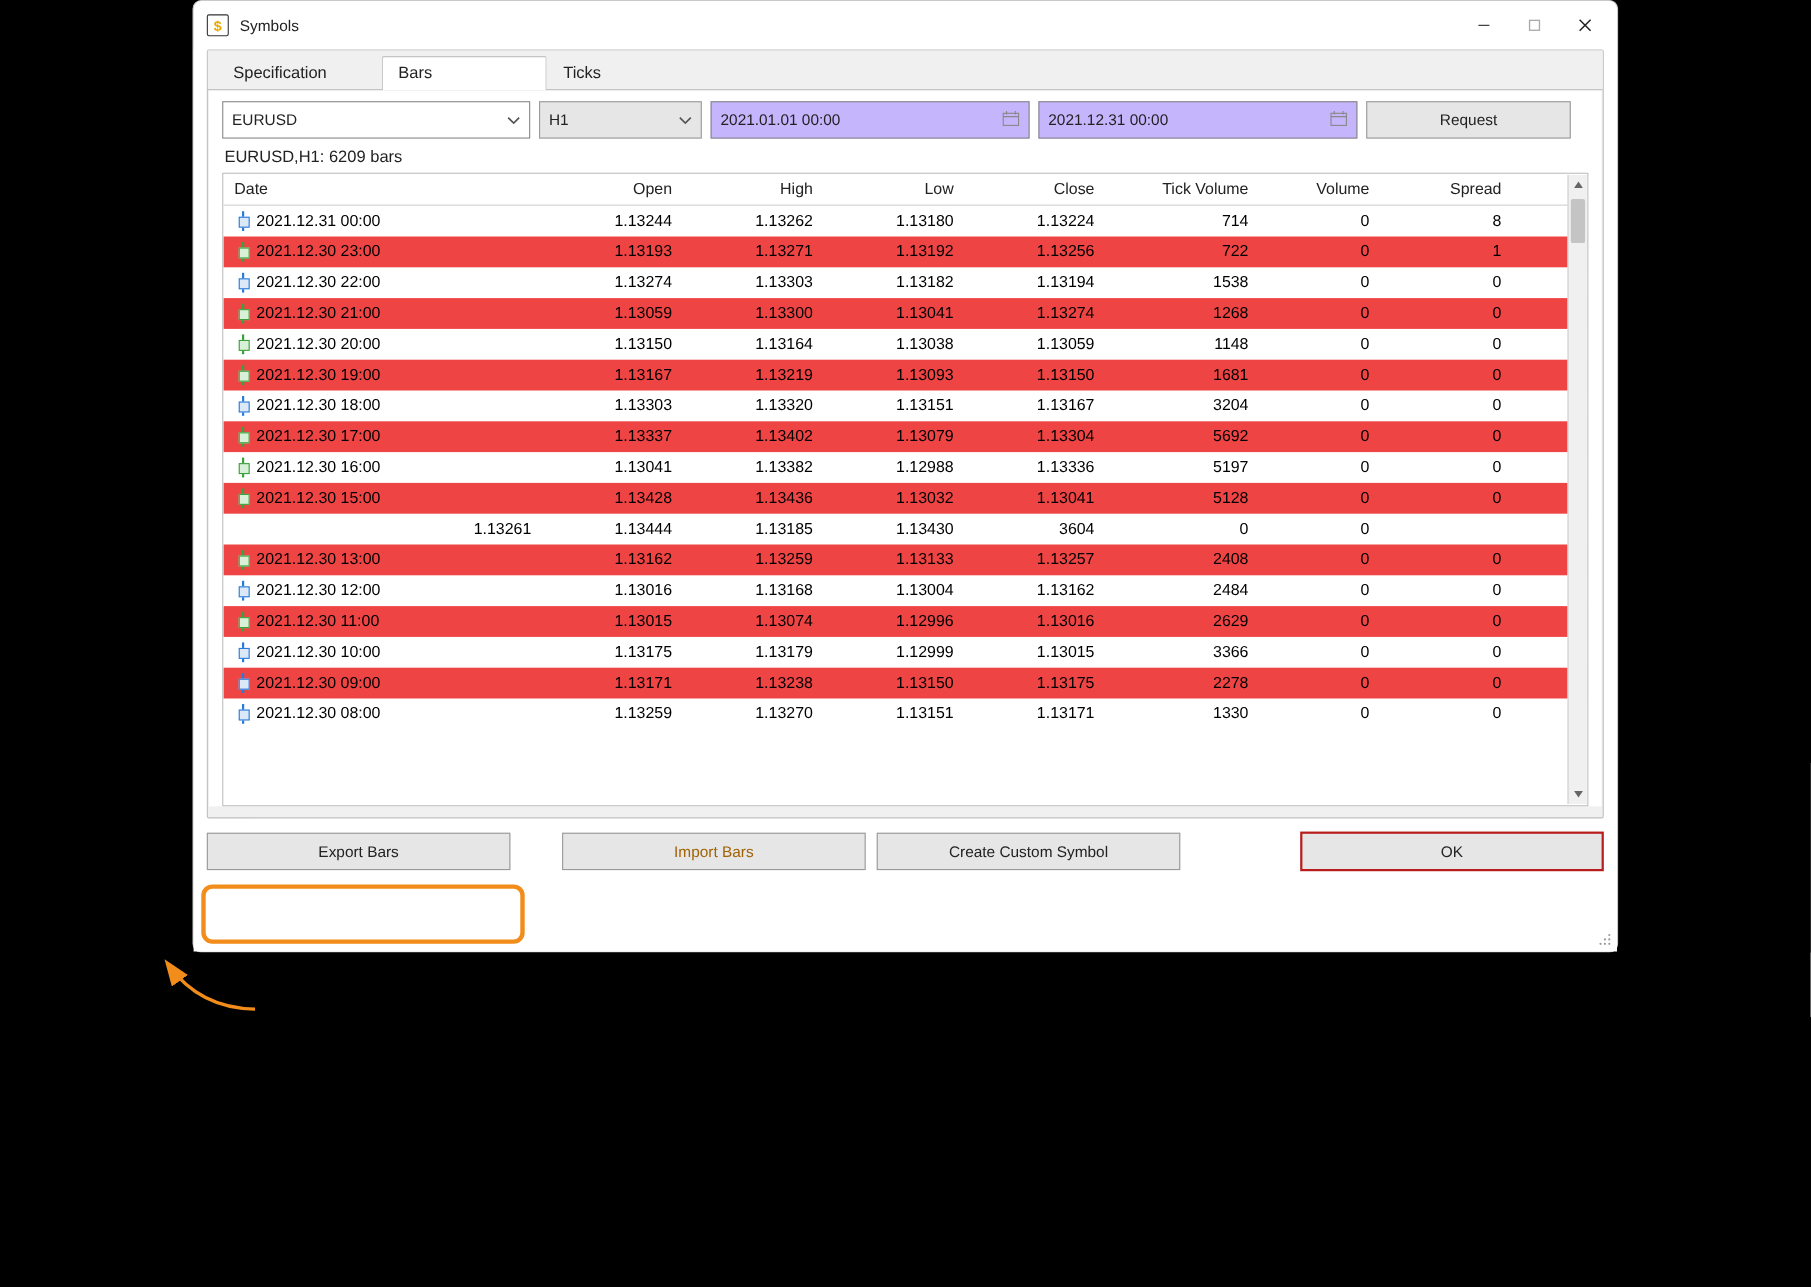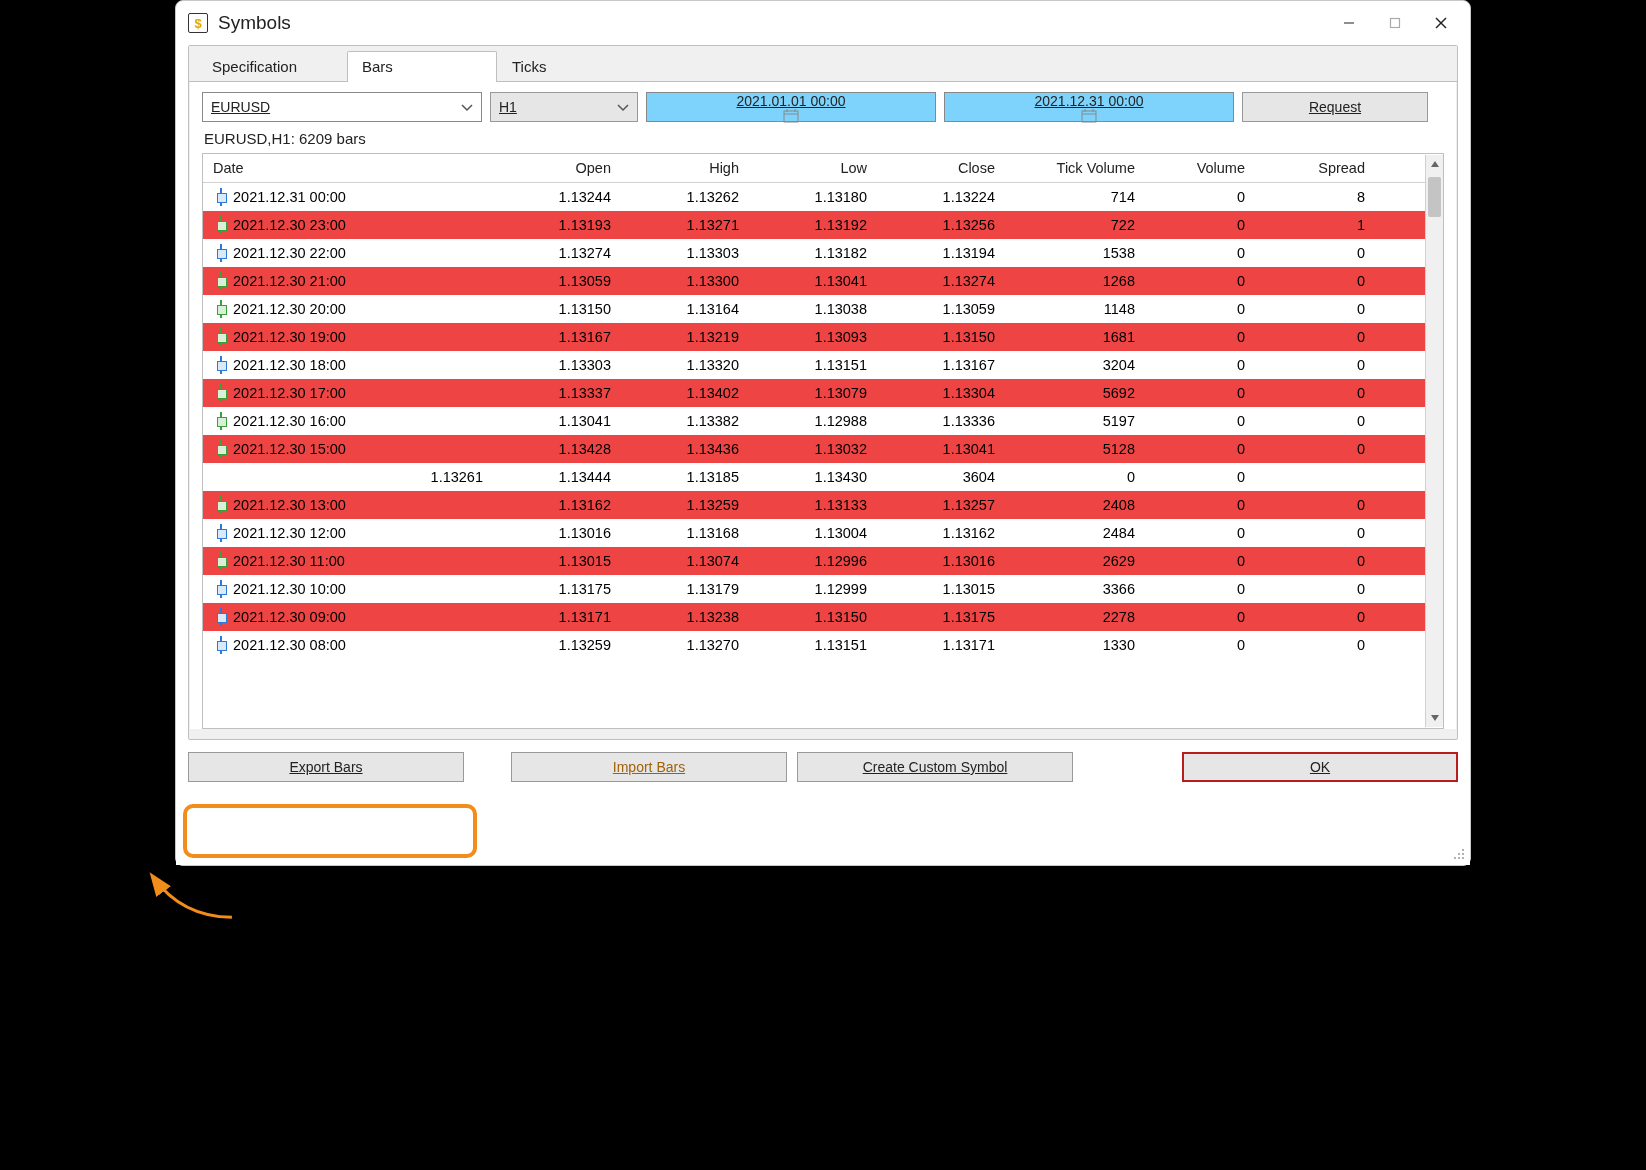--- a/index.html
+++ b/index.html
@@ -27,21 +27,21 @@
     width: 20px; height: 20px;
     border: 1px solid #333;
     border-radius: 2px;
     display:flex; align-items:center; justify-content:center;
     background:#fff;
     margin-right: 10px;
   }
   .titlebar .app-icon span {
     color:#e6a800; font-size:13px; font-weight:bold; line-height:1;
   }
-  .titlebar .title { font-size:19px; color:#222; }
+  .titlebar .title { font-size:14px; color:#222; }
   .titlebar .spacer { flex:1; }
   .titlebar .win-btn {
     width: 46px; height: 32px; display:flex; align-items:center; justify-content:center;
     color:#444;
   }
   .titlebar .win-btn svg { width:12px; height:12px; stroke:#444; stroke-width:1.2; fill:none; }
   .titlebar .win-btn.disabled svg { stroke:#aaa; }
   .titlebar .win-btn.close svg { stroke:#222; stroke-width:1.4; }
 
   .client {
@@ -96,27 +96,26 @@
   }
 
   .filter-row { display:flex; gap:8px; align-items:center; }
   .combo, .combo2, .date-input, .btn {
     height:30px;
     border:1px solid #888;
     font-size:14px;
     color:#222;
     display:flex;
     align-items:center;
-    padding:0 8px;
+    padding:16px 8px;
     background:#fff;
-    text-decoration:underline;
   }
   .combo { width:280px; justify-content:space-between; background:#fff;}
   .combo2 { width:148px; background:#e6e6e6; justify-content:space-between; border-color:#999;}
-  .date-input { width:290px; justify-content:space-between; background:#7dd3fc;flex-direction:column; }
+  .date-input { width:290px; justify-content:space-between; background:#c4b5fd; }
   .chev { width:12px; }
   .chev svg { width:12px; height:8px; stroke:#555; stroke-width:1.5; fill:none;}
   .cal-icon svg { width:16px; height:14px; stroke:#888; fill:none; stroke-width:1;}
   .btn {
     background:#e6e6e6;
     border:1px solid #999;
     justify-content:center;
     min-width: 186px;
   }
   .btn.disabled { color:#a16207;margin-left:37px; }

